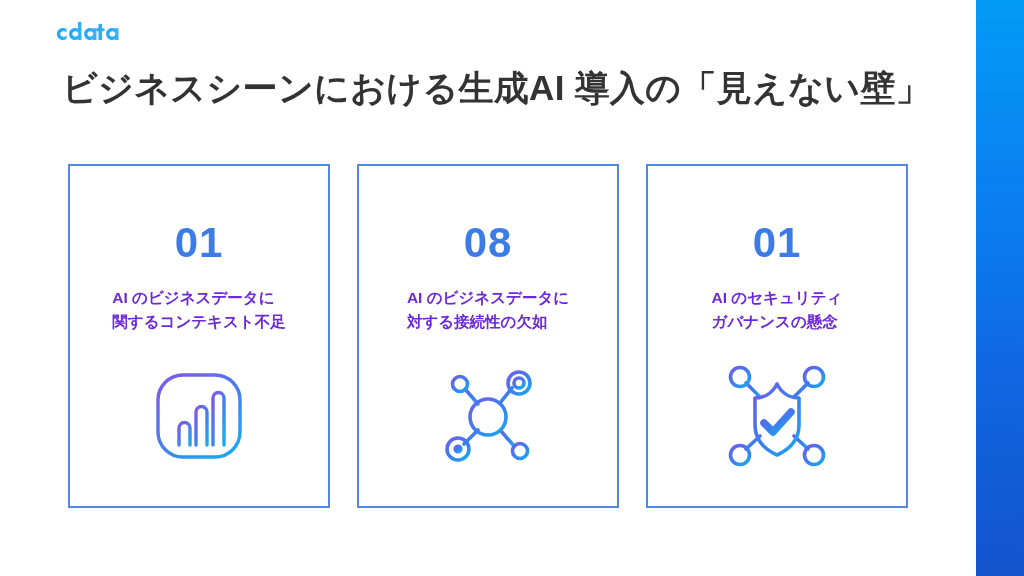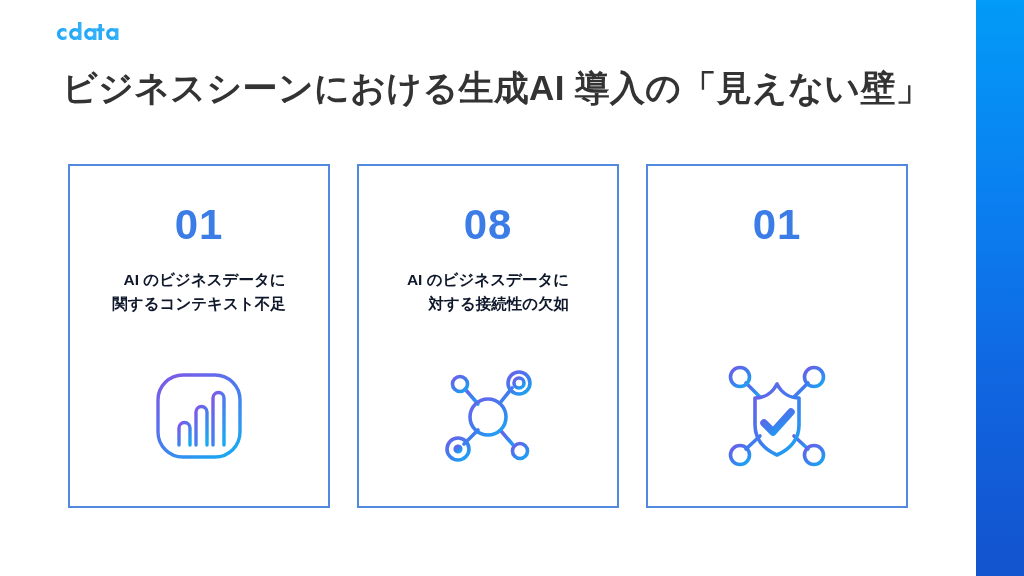--- a/index.html
+++ b/index.html
@@ -67,34 +67,34 @@
     box-sizing: border-box;
     width: 262px;
     height: 344px;
     border: 2px solid #5189E0;
     background: #ffffff;
     display: flex;
     flex-direction: column;
     align-items: center;
   }
   .card-number {
-    margin-top: 38px;
+    margin-top: 56px;
     font-size: 42px;
     font-weight: 700;
     color: #3B7CE6;
     letter-spacing: 1px;
     line-height: 1;
   }
   .card-text {
     margin-top: 22px;
     font-size: 15.5px;
     font-weight: 700;
     line-height: 1.55;
-    color: #0f172a;
-    text-align: right;
+    color: #6d28d9;
+    text-align: left;
     white-space: pre-line;
   }
   .card-icon {
     margin-top: auto;
     margin-bottom: 30px;
     width: 120px;
     height: 120px;
     display: flex;
     align-items: center;
     justify-content: center;
@@ -183,20 +183,22 @@
             <circle cx="24" cy="87" r="11"></circle>
             <circle cx="24" cy="87" r="2.8" fill="url(#g2)"></circle>
             <circle cx="86" cy="89" r="7.5"></circle>
           </g>
         </svg>
       </div>
     </div>
 
     <div class="card">
       <div class="card-number">01</div>
+      <div class="card-text">AI のセキュリティ
+ガバナンスの懸念</div>
       <div class="card-icon">
         <svg width="118" height="118" viewBox="0 0 118 118" aria-hidden="true">
           <defs>
             <linearGradient id="g3" x1="0.1" y1="0" x2="0.9" y2="1">
               <stop offset="0%" stop-color="#6A5FE8"></stop>
               <stop offset="55%" stop-color="#3B7FEF"></stop>
               <stop offset="100%" stop-color="#1AA6F2"></stop>
             </linearGradient>
           </defs>
           <g fill="none" stroke="url(#g3)" stroke-width="3.6" stroke-linecap="round" stroke-linejoin="round">

